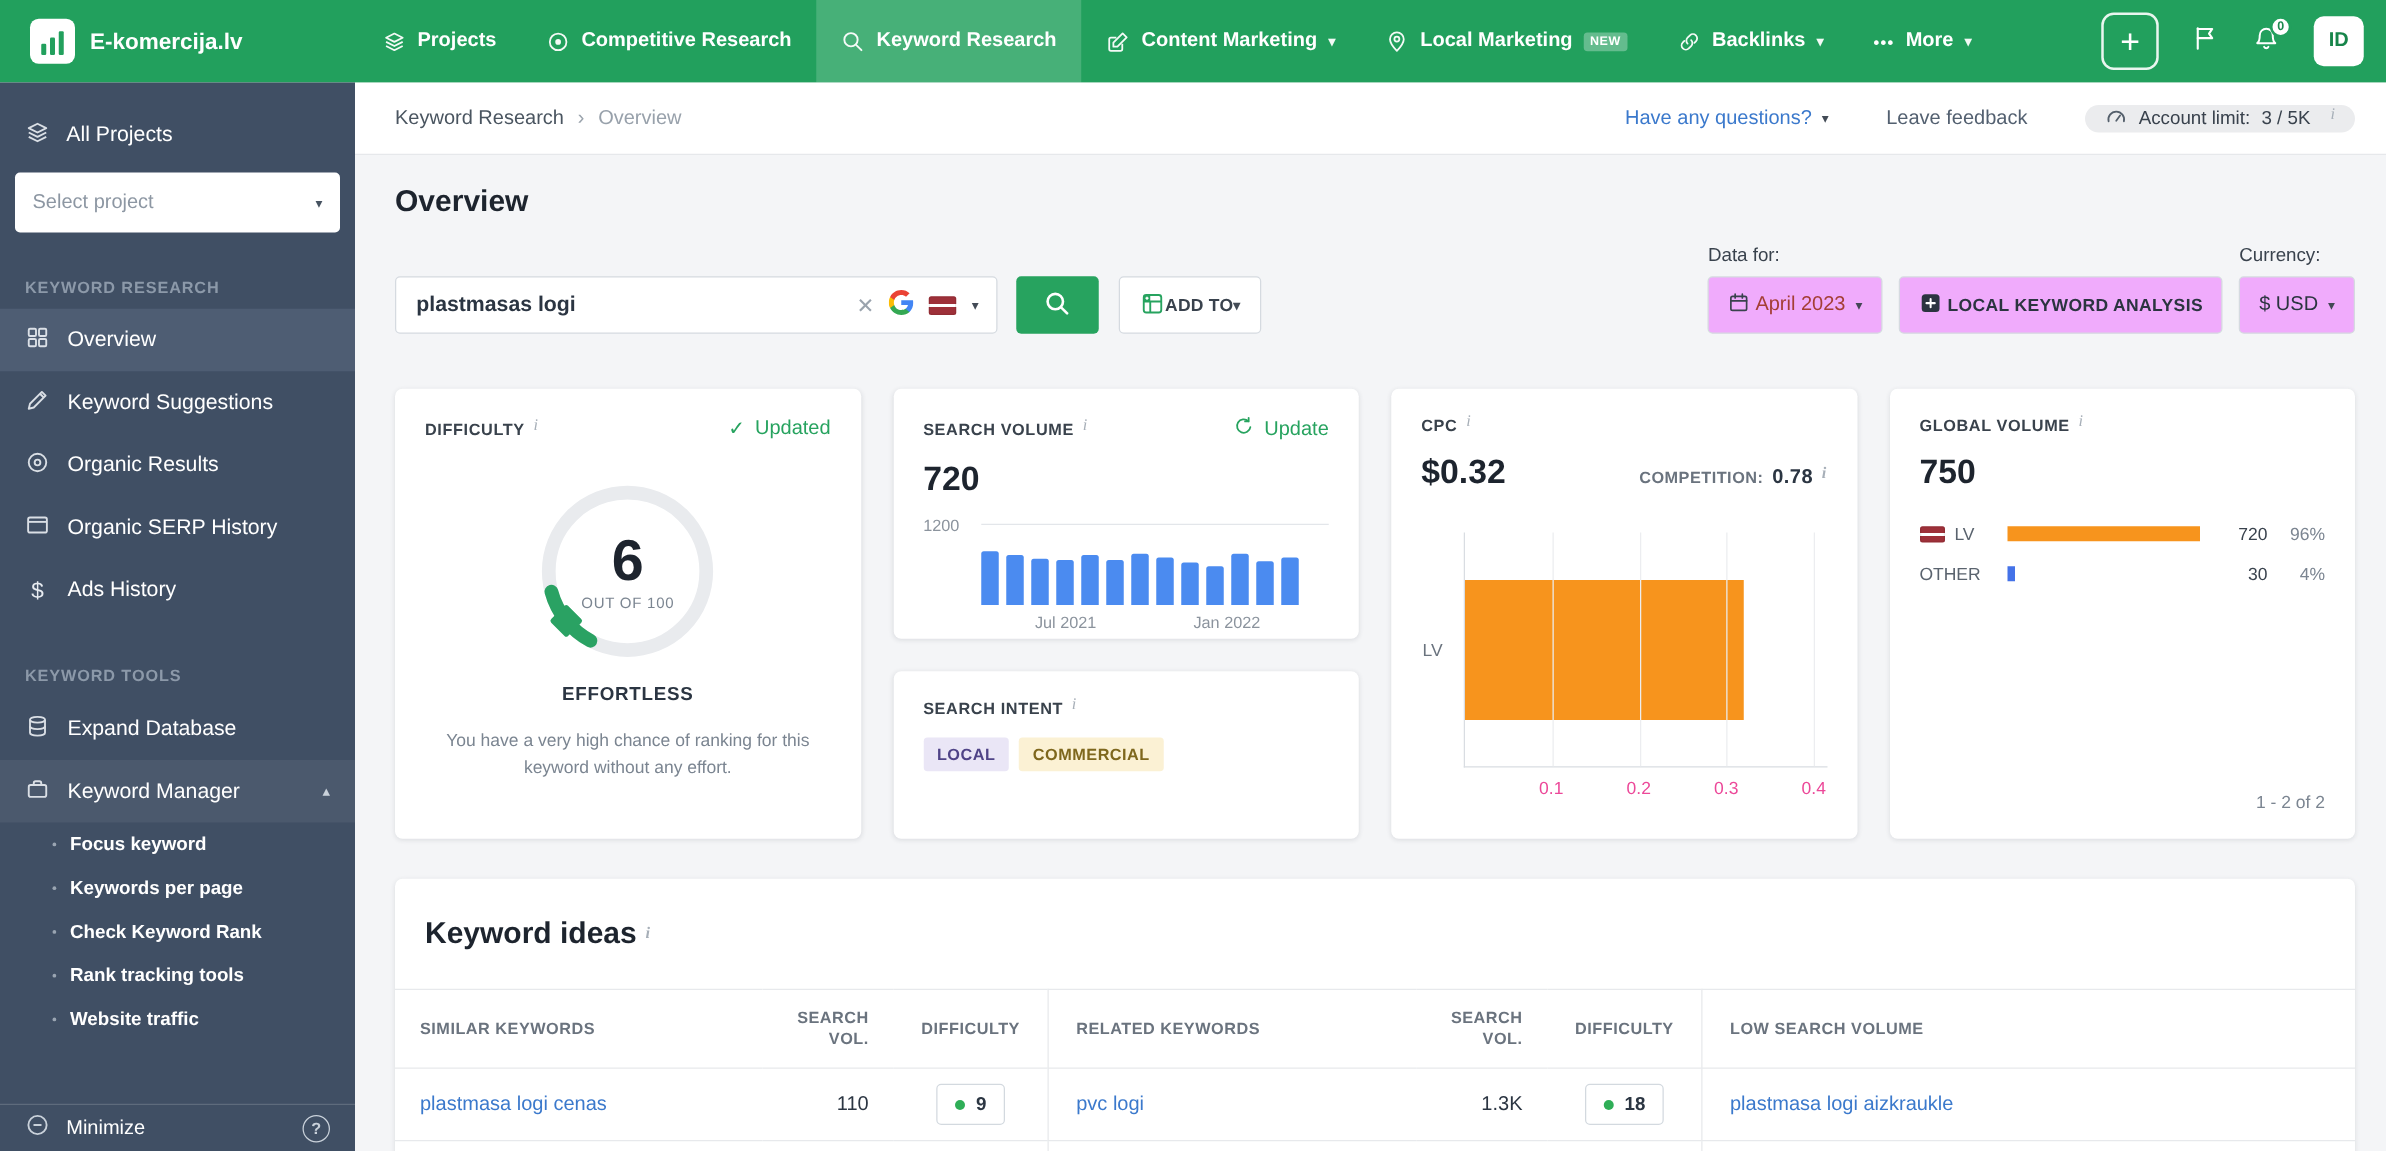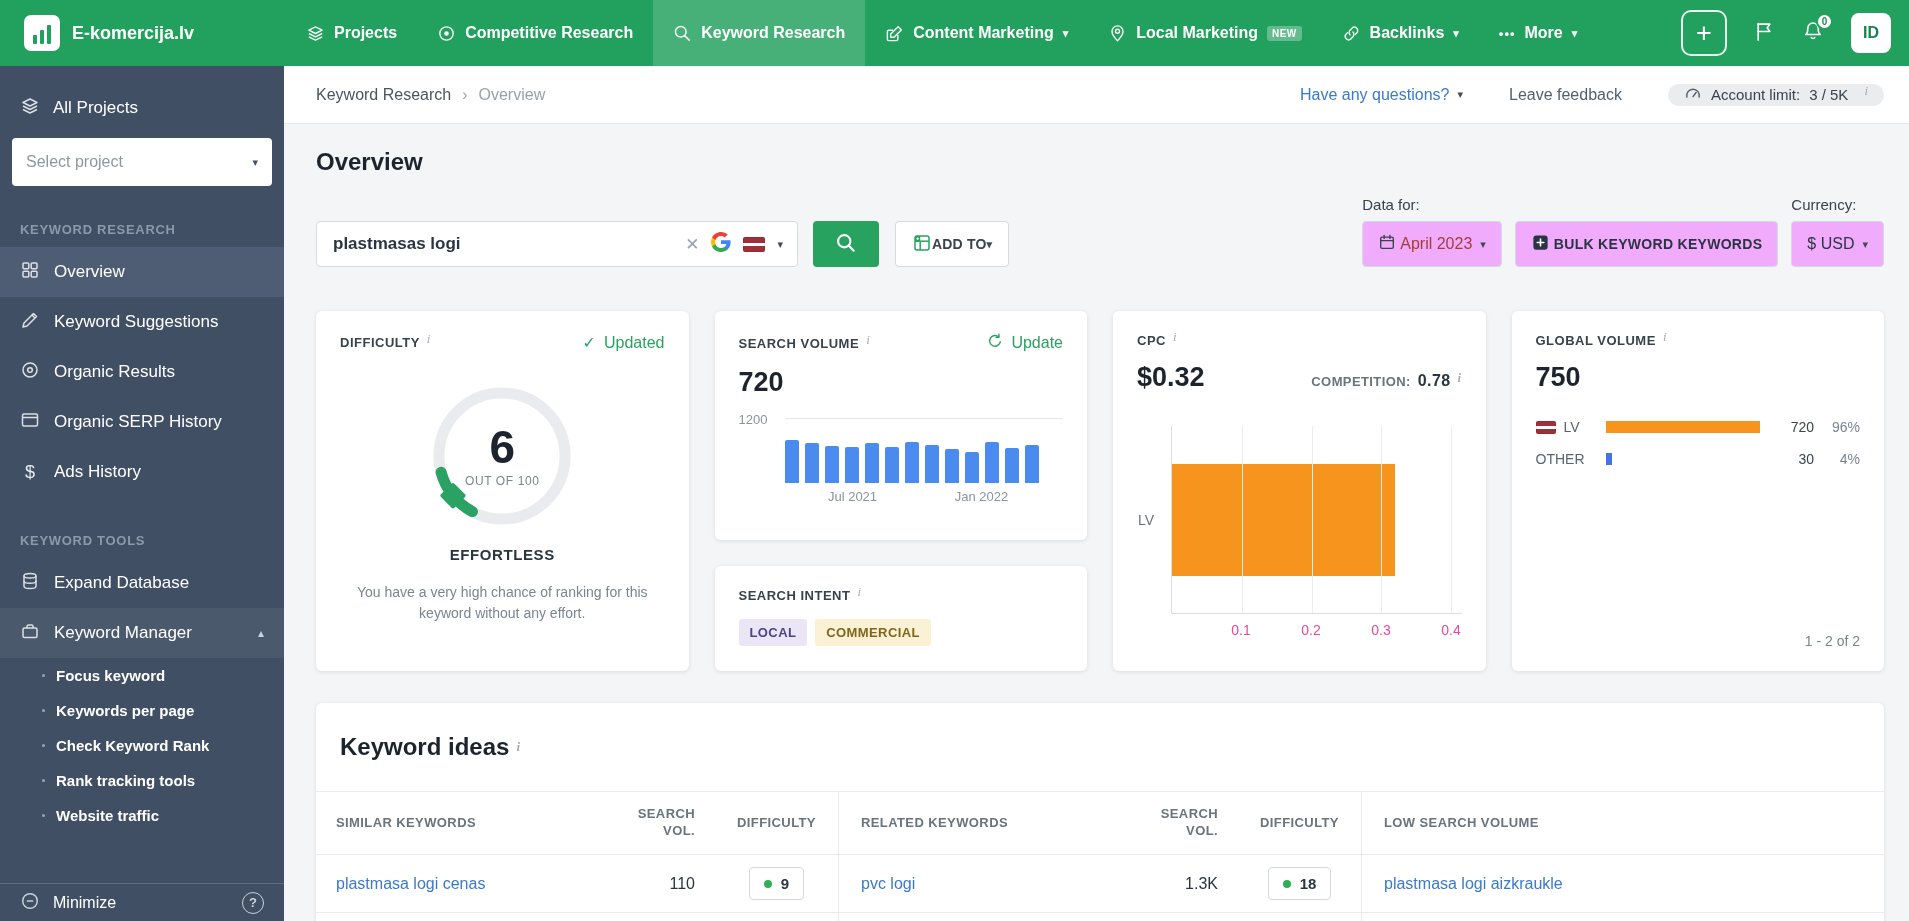--- a/index.html
+++ b/index.html
@@ -78,21 +78,21 @@
   .date-text { color:#a43e35; }
   .bulk-btn { font-size:14px; font-weight:700; letter-spacing:.3px; }
 
   
   .cards { display:grid; grid-template-columns:repeat(4, 1fr); gap:26px; margin-top:44px; }
   .card { background:#fff; border-radius:6px; box-shadow:0 1px 4px rgba(35,45,60,.12); padding:22px 24px; }
   .card-head { display:flex; align-items:center; }
   .card-title { font-size:13px; font-weight:700; color:#39424c; letter-spacing:.5px; }
   .card-difficulty, .card-cpc, .card-gv { height:360px; display:flex; flex-direction:column; }
   .col-stack { display:flex; flex-direction:column; gap:26px; }
-  .card-sv { height:229px; }
+  .card-sv { height:200px; }
   .card-si { flex:1; }
 
   .updated { margin-left:auto; color:#27a35f; font-size:16px; display:flex; align-items:center; gap:8px; }
   .gauge-wrap { margin:24px auto 0; position:relative; width:160px; height:160px; }
   .gauge-center { position:absolute; inset:0; display:flex; flex-direction:column; align-items:center; justify-content:center; }
   .gauge-score { font-size:46px; font-weight:700; color:#1d242e; line-height:1; }
   .gauge-outof { font-size:12px; color:#7b8591; letter-spacing:.6px; margin-top:4px; }
   .gauge-level { text-align:center; font-size:15px; font-weight:700; letter-spacing:.6px; color:#2b3542; margin-top:10px; }
   .gauge-desc { margin:auto 0 26px; text-align:center; font-size:14px; color:#7b8591; line-height:1.45; padding:0 4px; }
 
@@ -418,21 +418,21 @@
               <span class="date-text">April 2023</span>
               <span class="caret">▾</span>
             </div>
           </div>
           <div class="ctrl-group">
             <div class="ctrl bulk-btn">
               <span><svg width="19" height="19" viewBox="0 0 20 20">
                     <rect x="2.5" y="2.5" width="15" height="15" rx="3" fill="#2b3440"></rect>
                     <path d="M10 6.5v7M6.5 10h7" stroke="#fff" stroke-width="1.7" stroke-linecap="round"></path>
                   </svg></span>
-              <span>BULK KEYWORD KEYWORDS</span>
+              <span>LOCAL KEYWORD ANALYSIS</span>
             </div>
           </div>
           <div class="ctrl-group">
             <span class="ctrl-label">Currency:</span>
             <div class="ctrl">
               <span>$ USD</span>
               <span class="caret">▾</span>
             </div>
           </div>
         </div>

